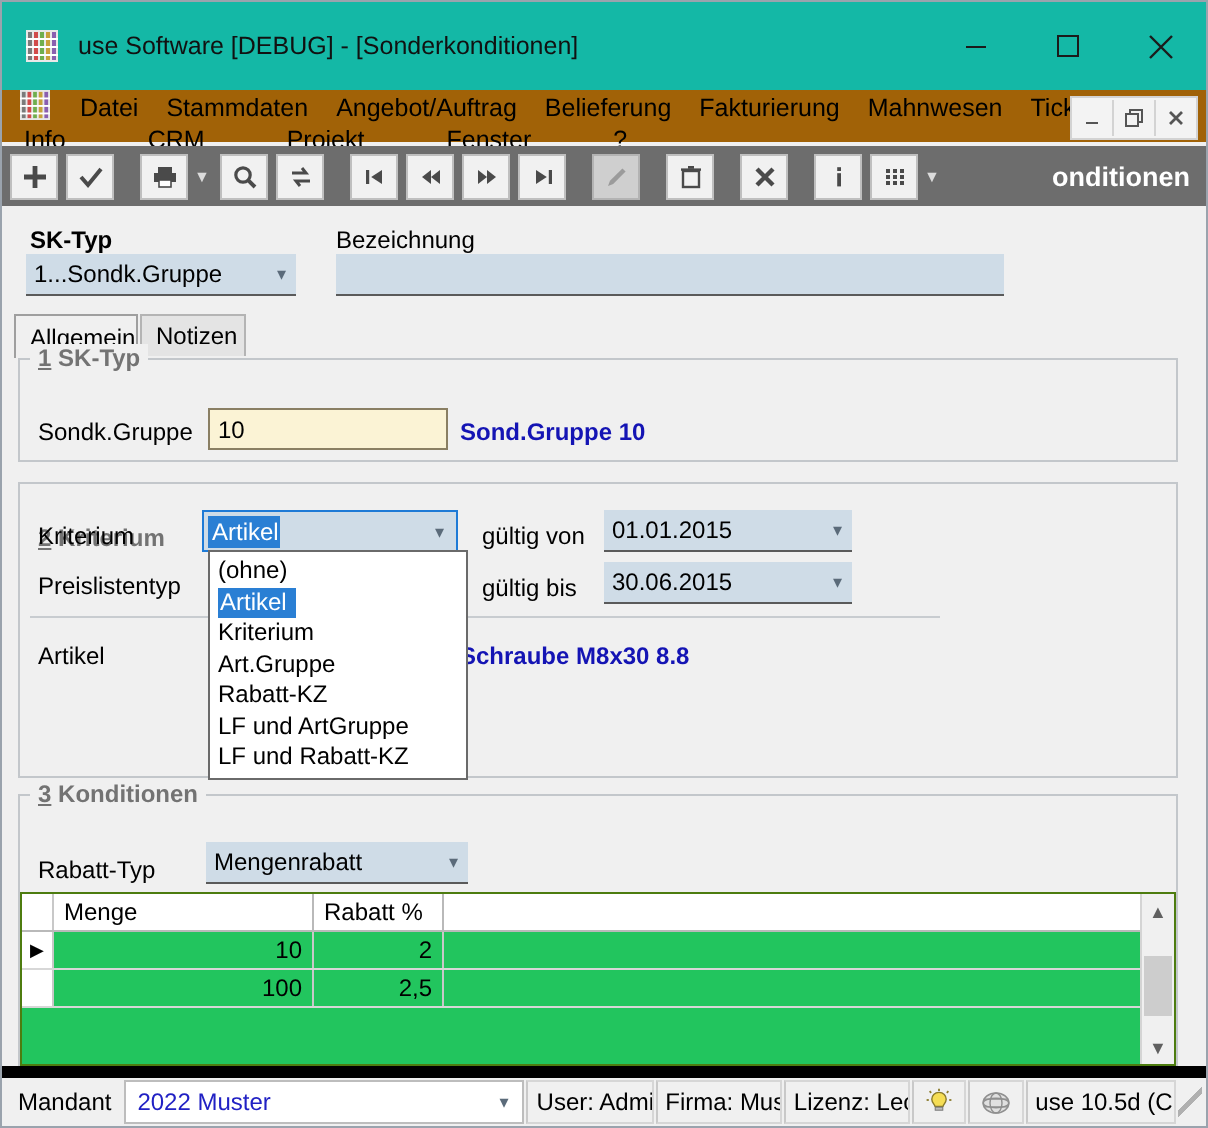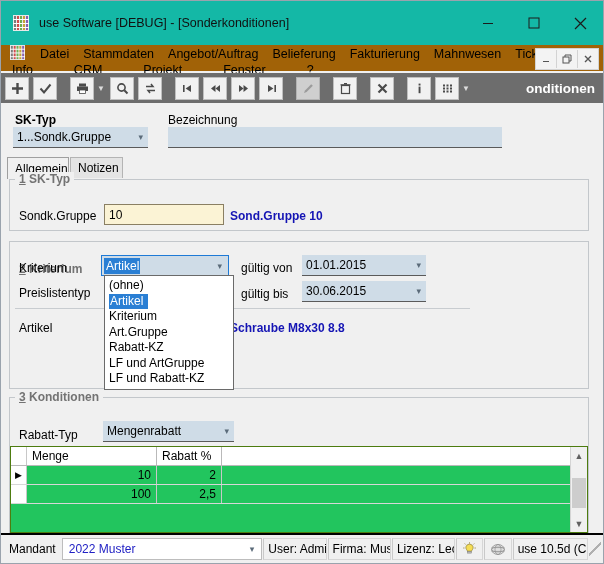--- a/index.html
+++ b/index.html
@@ -360,21 +360,21 @@
     width: 14px; height: 30px;
     background: #cdcdcd;
   }
 
   
   .statusbar {
     position: absolute;
     left: 0; bottom: 0;
     width: 602px; height: 30px;
     background: #f0f0f0;
-    border-top: 2px solid #000000;
+    border-top: 6px solid #000000;
     display: flex;
     align-items: center;
     padding: 0 2px;
     box-sizing: border-box;
   }
   .sb-label {
     font-size: 12px;
     padding: 0 6px;
     white-space: nowrap;
   }

